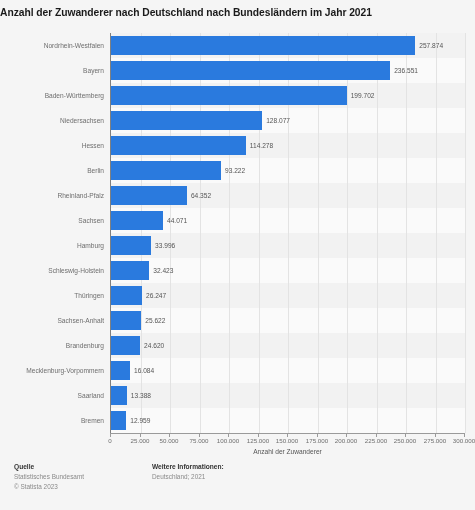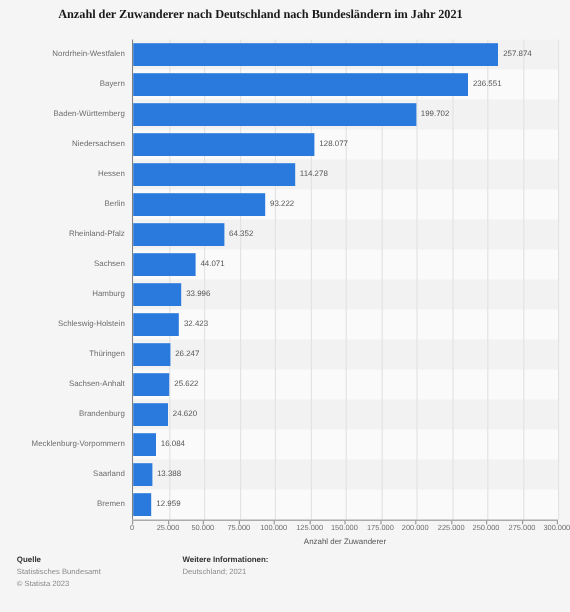--- a/index.html
+++ b/index.html
@@ -20,27 +20,26 @@
     height: 510px;
     background: #f5f5f5;
     box-sizing: border-box;
   }
   
   #chart-title {
     position: absolute;
     left: 0;
     top: 6px;
     width: 434px;
-    text-align: center;
+    text-align: left;
     font-size: 10.3px;
     font-weight: bold;
     color: #1a1a1a;
     letter-spacing: -0.05px;
     line-height: 14px;
-    font-family: Liberation Serif, serif;
   }
   
   #chart-area {
     position: absolute;
     left: 0;
     top: 33px;
     width: 475px;
     height: 400px;
   }
   #cat-axis {

